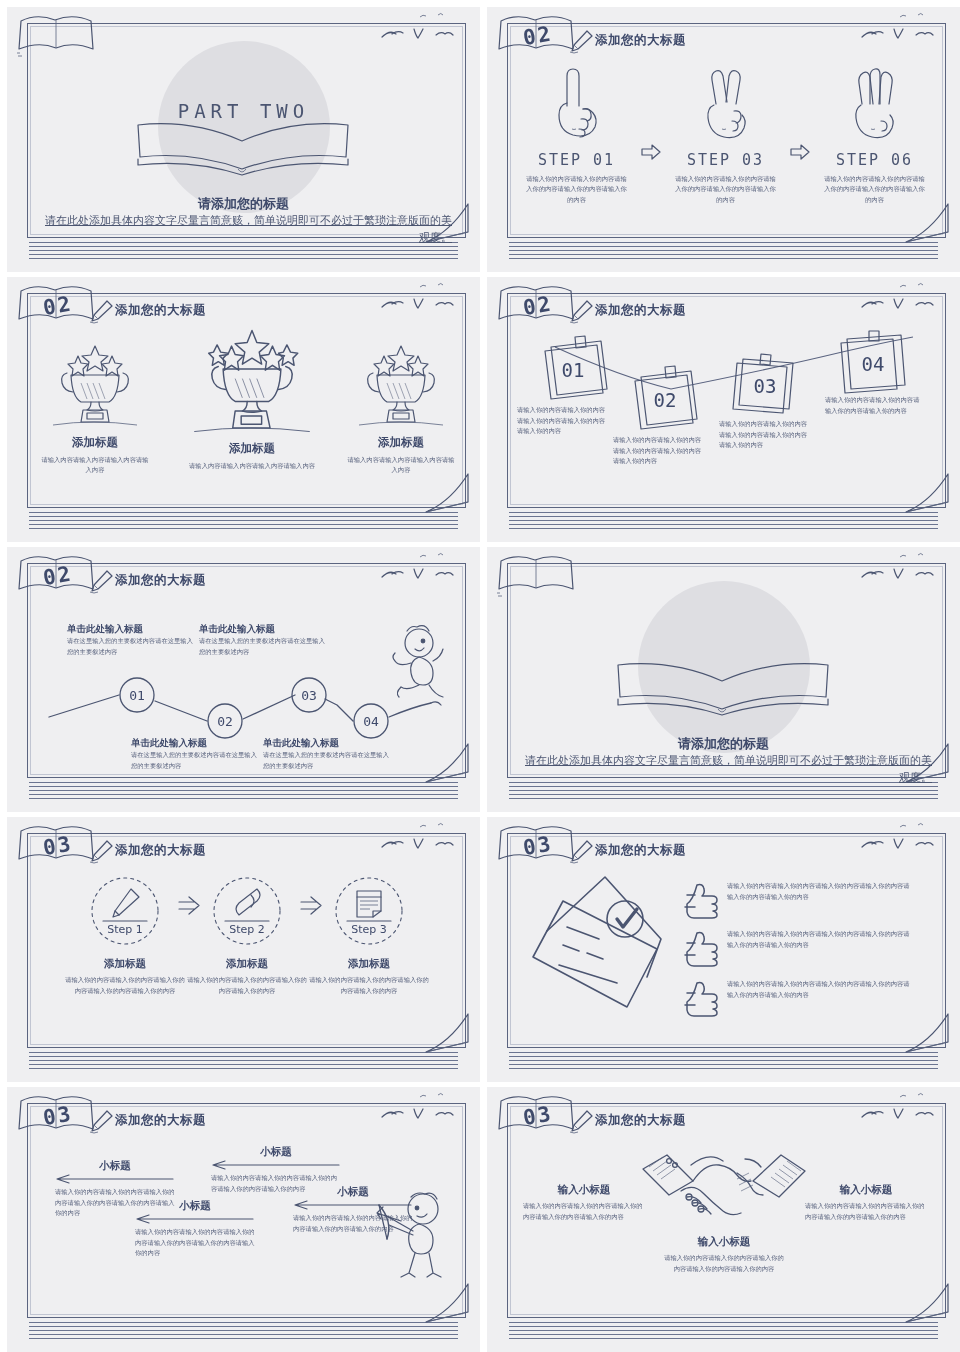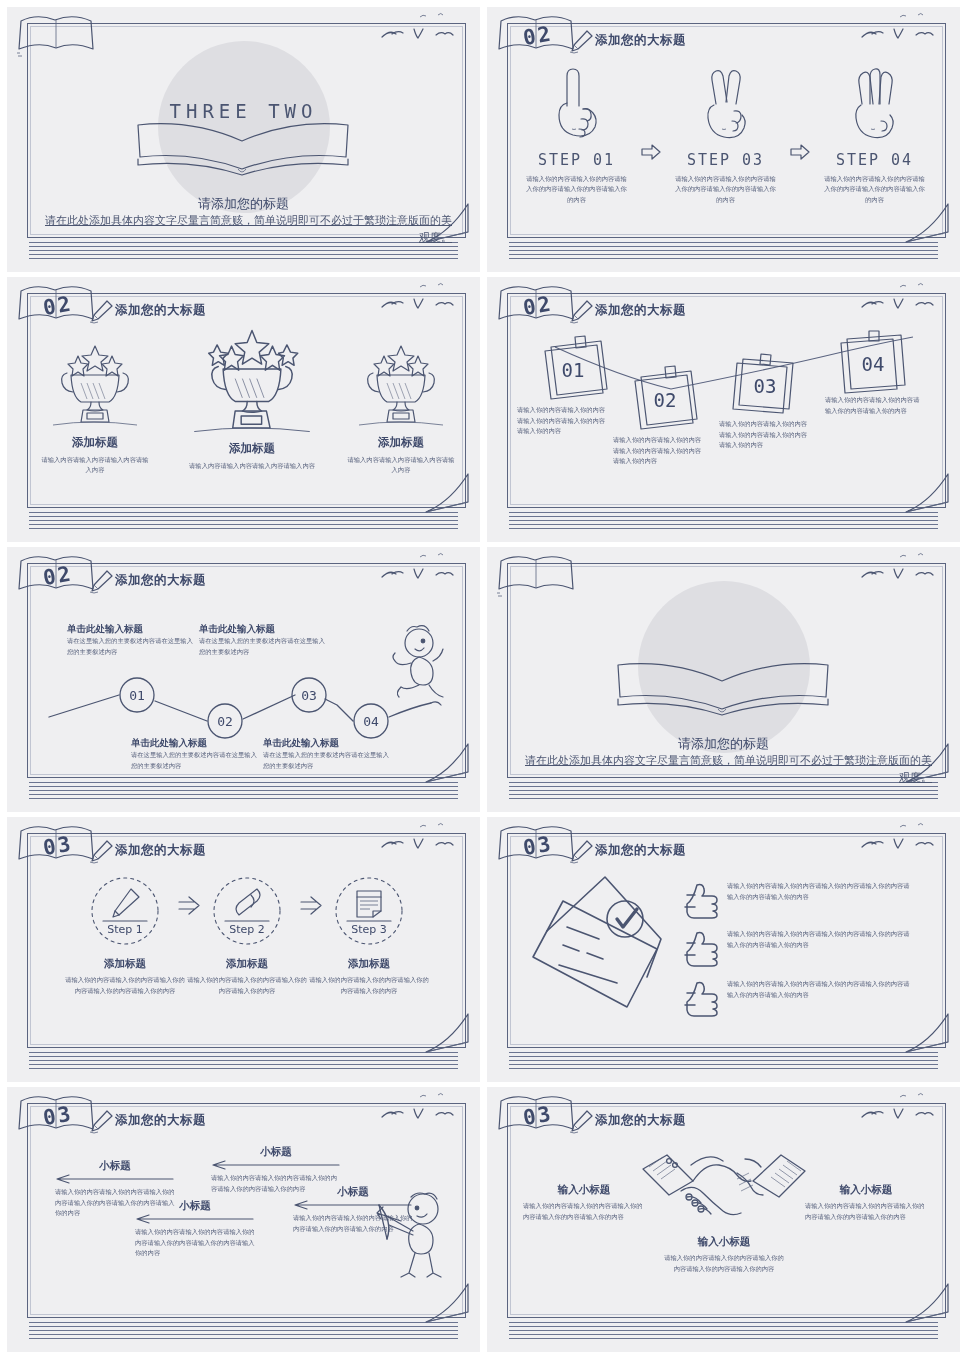--- a/index.html
+++ b/index.html
@@ -81,21 +81,21 @@
   }
   .part-label {
     position: absolute; left: 0; right: 0; top: 93px;
     text-align: center;
     font-family: "DejaVu Sans Mono", monospace;
     font-size: 19px; letter-spacing: 5px; color: #4b5571; font-weight: 400;
   }
   .open-book { position: absolute; left: 50%; margin-left: -110px; top: 112px; width: 220px; height: 56px; }
   .part-title {
     position: absolute; left: 0; right: 0; top: 188px;
-    text-align: center; font-size: 13px; font-weight: 400; color: #3f4a6b;
+    text-align: center; font-size: 13px; font-weight: 700; color: #3f4a6b;
     font-family: "DejaVu Sans", sans-serif;
   }
   .part-sub {
     position: absolute; left: 28px; right: 28px; top: 206px;
     text-align: right; font-size: 11px; color: #4b5571; line-height: 1.5;
     font-family: "DejaVu Sans", sans-serif;
     text-decoration: underline;
   }
 
   
@@ -141,21 +141,21 @@
       <path class="ink" d="M60 22 q5 -4 9 -1 q4 -3 8 1"></path>
       <path class="ink-t" d="M44 4 q3 -3 6 -1"></path>
       <path class="ink-t" d="M62 2 q3 -3 5 0"></path>
     </svg>
     <svg class="book-badge" viewBox="0 0 84 56">
       <path class="ink" d="M4 40 L6 12 Q22 4 40 11 Q58 4 76 12 L78 40 Q58 32 41 39 Q24 32 4 40z"></path>
       <path class="ink-t" d="M41 11 L41 39"></path>
       <path class="ink-t" d="M2 44 L5 44 M3 47 L7 47"></path>
     </svg>
     <div class="sun"></div>
-    <div class="part-label">THREE TWO</div>
+    <div class="part-label">PART TWO</div>
     <svg class="open-book" viewBox="0 0 220 56">
       <path class="ink" d="M4 6 Q58 0 108 22 Q158 0 214 6 L212 38 Q158 32 108 50 Q58 32 6 38z"></path>
       <path class="ink" d="M4 40 L4 46 Q58 40 108 56 Q158 40 214 46 L214 40"></path>
       <path class="ink-t" d="M104 50 q4 6 8 0"></path>
     </svg>
     <div class="part-title">请添加您的标题</div>
     <div class="part-sub">请在此处添加具体内容文字尽量言简意赅，简单说明即可不必过于繁琐注意版面的美观度。</div>
     <svg class="curl" viewBox="0 0 46 44">
       <path class="ink" d="M44 2 L44 30 L2 40 Q26 30 44 2z"></path>
       <path class="ink-t" d="M2 40 L44 30"></path>
@@ -234,21 +234,21 @@
         <div class="icon-box">
           <svg width="60" height="80" viewBox="0 0 60 80">
             <path class="ink" d="M18 10 q5 -3 7 4 l3 27 M18 10 q-5 3 -4 10 l3 21"></path>
             <path class="ink" d="M30 6 q5 -1 5 6 l0 29 M30 6 q-5 1 -5 8 l0 27"></path>
             <path class="ink" d="M43 10 q-5 -3 -7 4 l-2 27 M43 10 q5 3 4 10 l-3 21"></path>
             <path class="ink" d="M16 42 q-6 4 -5 13 q2 16 16 19 q15 3 20 -9 q3 -8 -2 -13"></path>
             <path class="ink" d="M36 58 q6 0 6 5 q0 5 -5 5"></path>
             <path class="ink-t" d="M26 66 q2 1 4 0"></path>
           </svg>
         </div>
-        <div class="step-big">STEP 04</div>
+        <div class="step-big">STEP 06</div>
         <div class="col-p">请输入你的内容请输入你的内容请输入你的内容请输入你的内容请输入你的内容</div>
       </div>
     </div>
     <svg class="curl" viewBox="0 0 46 44">
       <path class="ink" d="M44 2 L44 30 L2 40 Q26 30 44 2z"></path>
         <path class="ink-t" d="M2 40 L44 30"></path>
     </svg>
   </div>
 
   <div class="slide">

